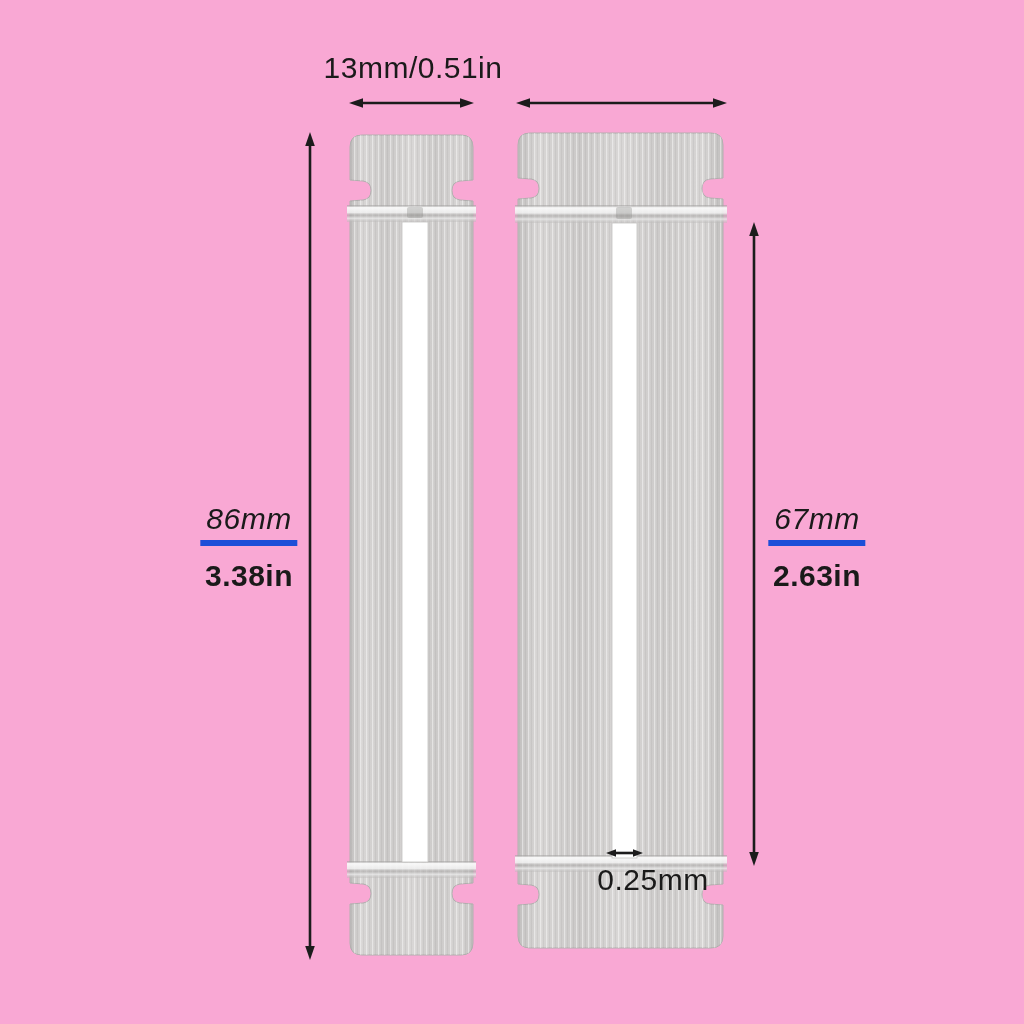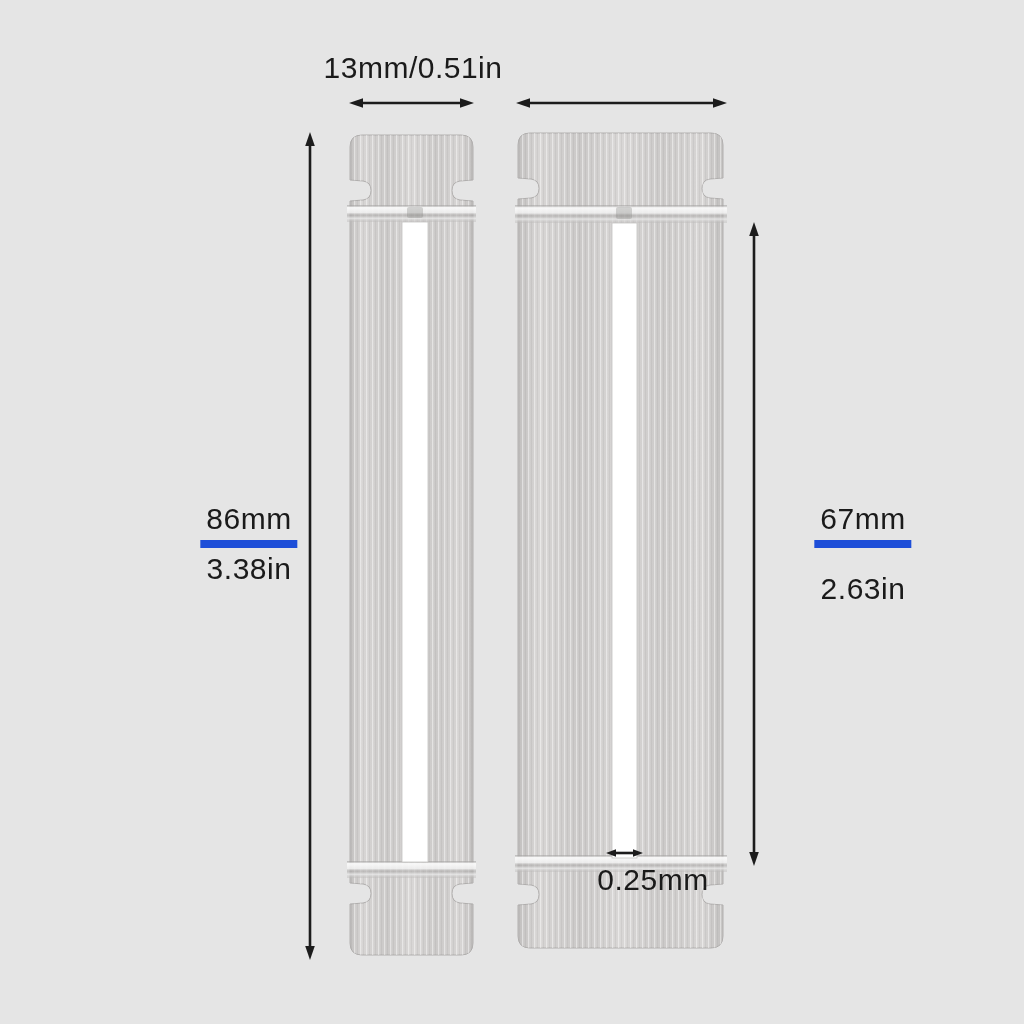--- a/index.html
+++ b/index.html
@@ -1,19 +1,19 @@
 <!DOCTYPE html>
 <html><head>
 <meta charset="utf-8">
 <style>
   html,body{margin:0;padding:0;background:#fff;}
   #stage{
     position:relative;
     width:1024px;height:1024px;
-    background:#e5e5e5;
+    background:#f9a8d4;
     overflow:hidden;
     font-family:"Liberation Sans","DejaVu Sans",sans-serif;
   }
   #diagram-svg{position:absolute;left:0;top:0;width:1024px;height:1024px;}
   .label{
     position:absolute;
     transform:translateX(-50%);
     white-space:nowrap;
     font-size:30px;
     line-height:1;
@@ -27,25 +27,27 @@
     flex-direction:column;
     align-items:center;
     font-size:30px;
     line-height:1;
     color:#1a1a1a;
     letter-spacing:0.5px;
   }
   .frac-top{
     display:block;
     padding:0 6px 6px 6px;
-    border-bottom:8px solid #1d4ed8;
+    border-bottom:6px solid #1d4ed8;
+    font-style:italic;
   }
   .frac-bottom{
     display:block;
-    padding-top:6px;
+    padding-top:15px;
+    font-weight:bold;
   }
 </style>
 </head>
 <body>
 
 <div id="stage">
 
   <svg id="diagram-svg" viewBox="0 0 1024 1024">
     <defs>
       <linearGradient id="metalH" x1="0" y1="0" x2="1" y2="0">
@@ -160,20 +162,20 @@
   </svg>
 
   <div class="label" style="left:413px; top:53px;">13mm/0.51in</div>
 
 
   <div class="fraction" style="left:249px; top:504px;">
     <span class="frac-top">86mm</span>
     <span class="frac-bottom">3.38in</span>
   </div>
 
-  <div class="fraction" style="left:863px; top:504px;gap:20px;">
+  <div class="fraction" style="left:817px; top:504px;">
     <span class="frac-top">67mm</span>
     <span class="frac-bottom">2.63in</span>
   </div>
 
   <div class="label" style="left:653px; top:865px;">0.25mm</div>
 
 </div>
 
 </body></html>

